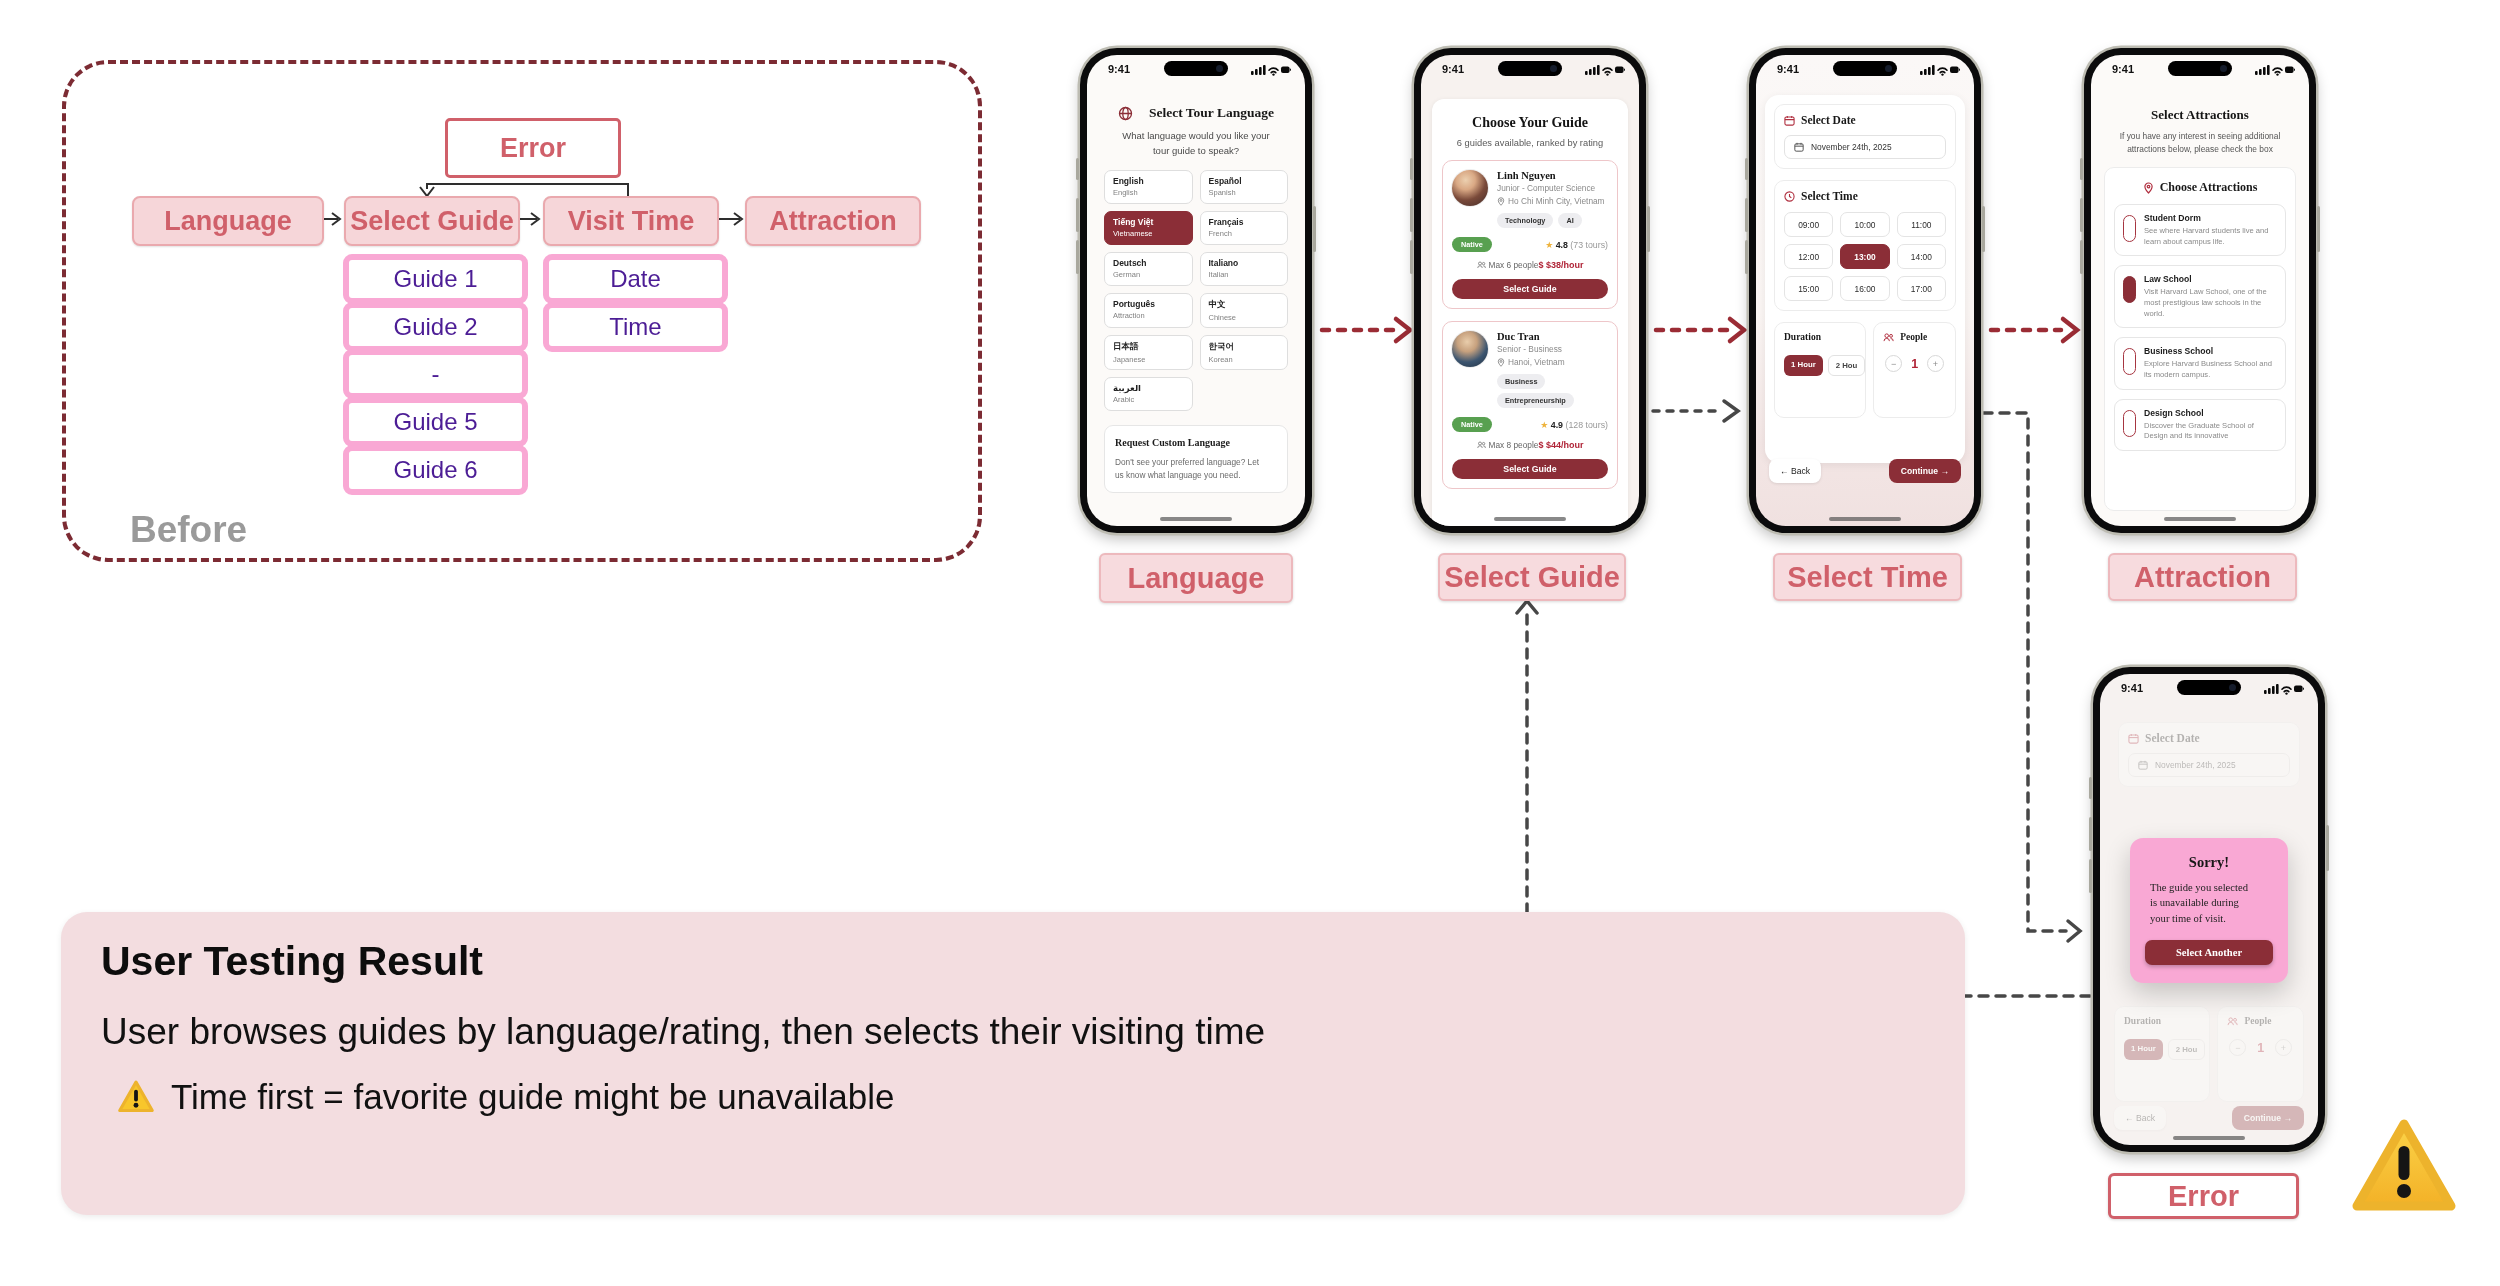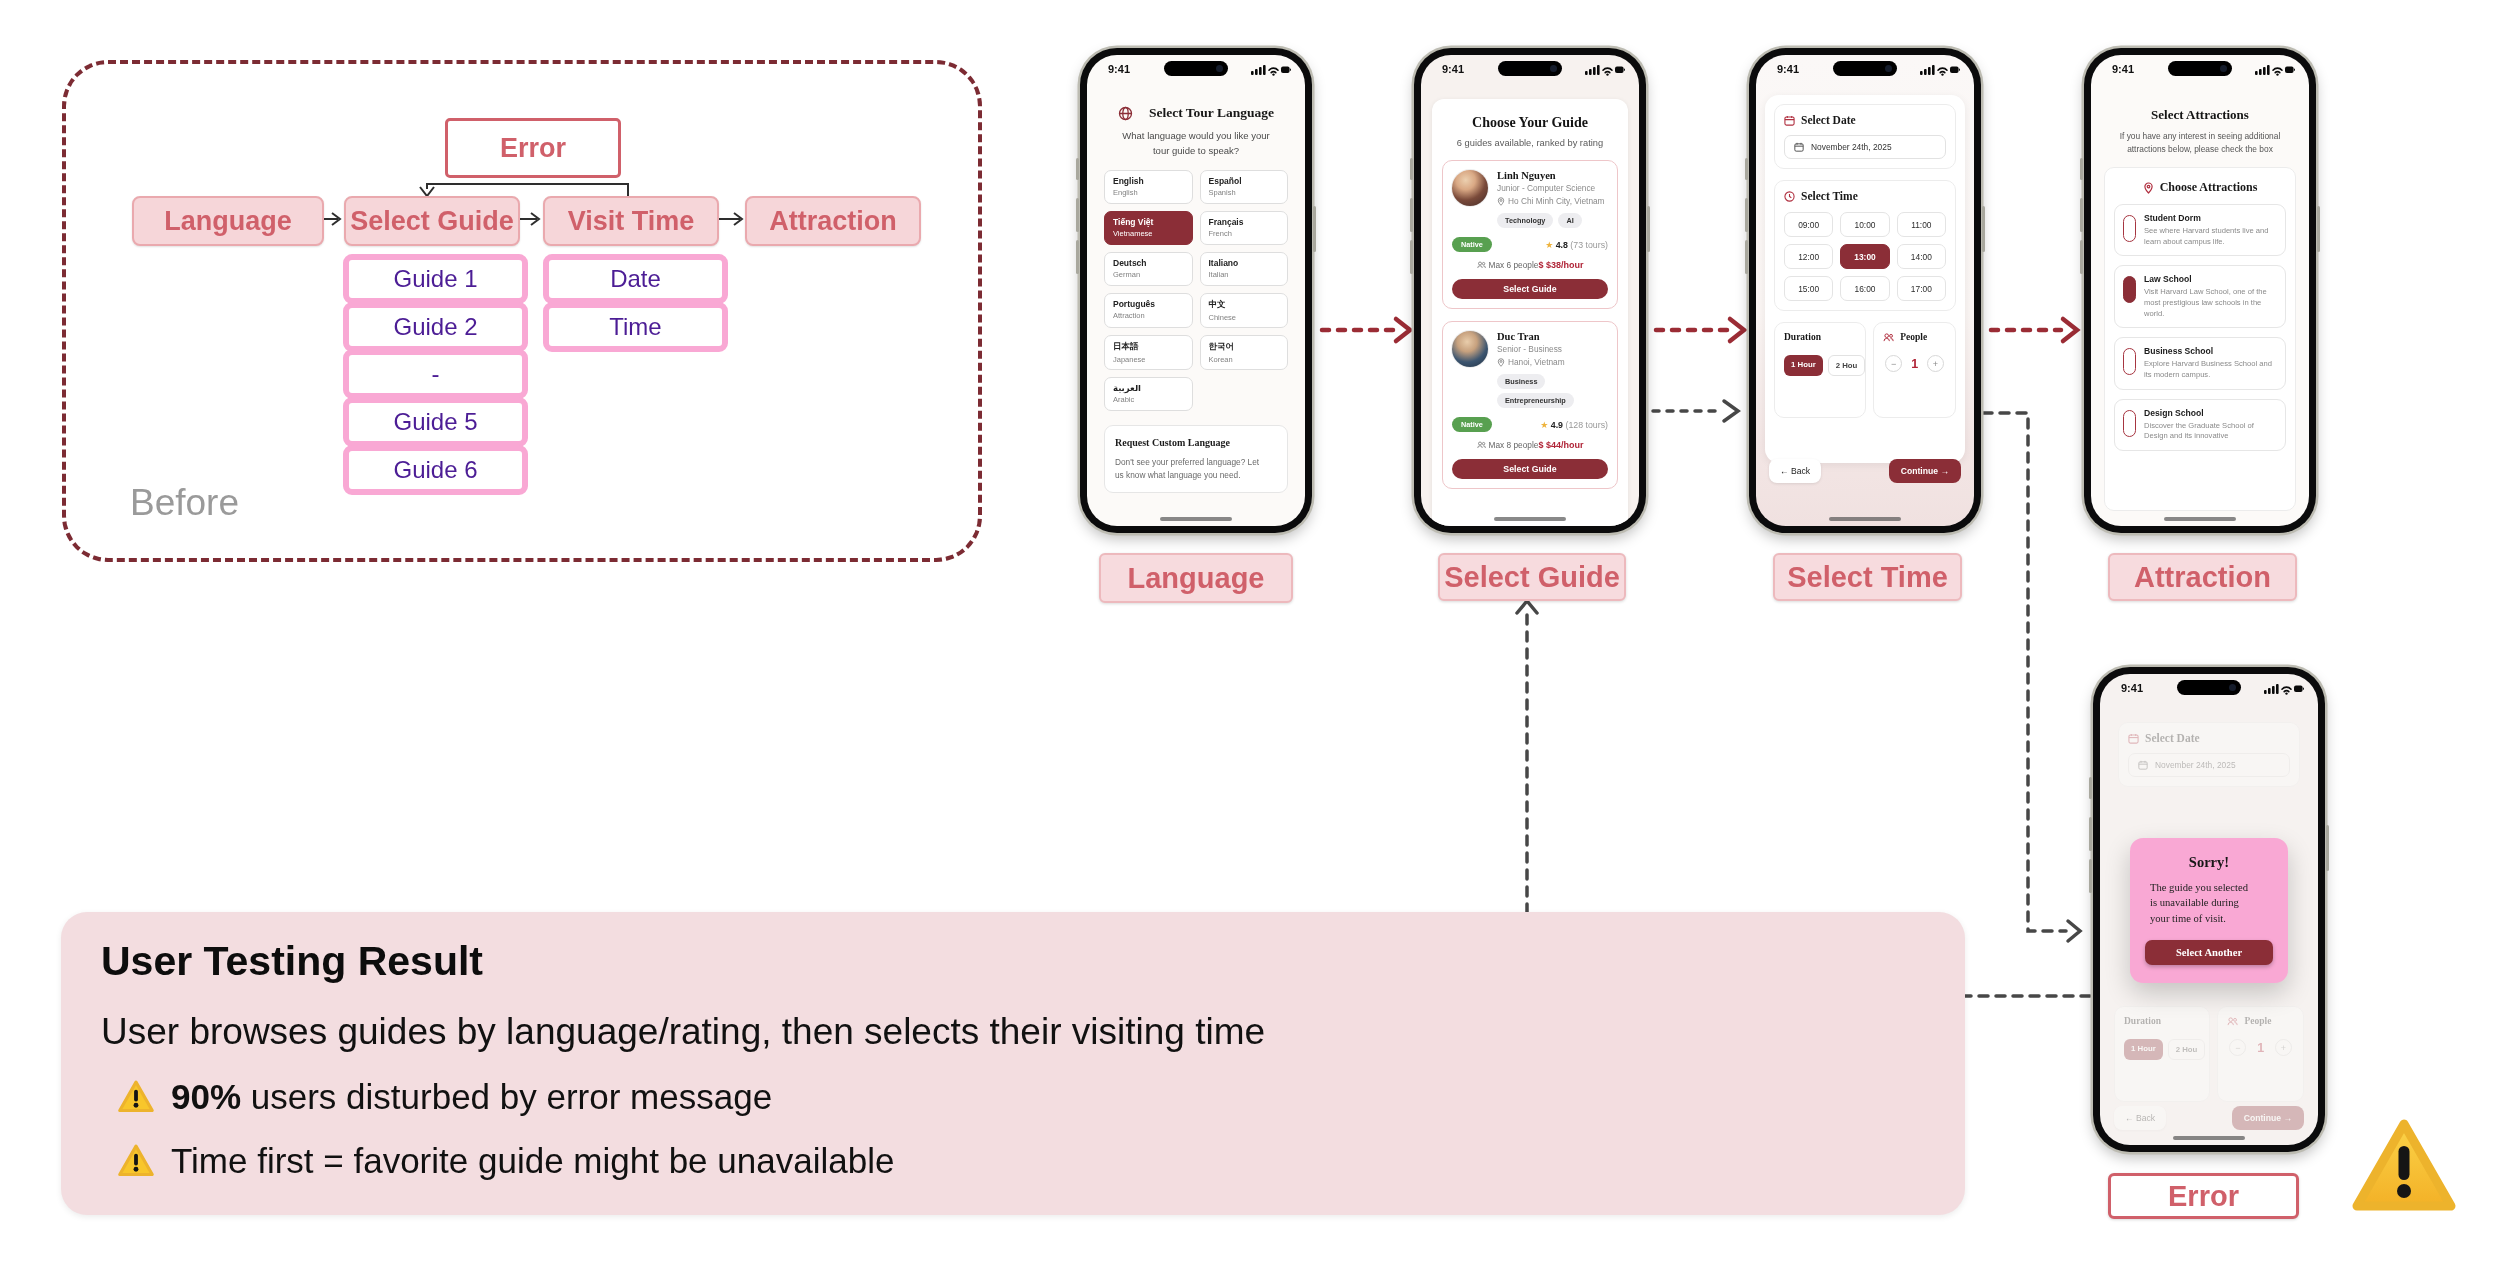--- a/index.html
+++ b/index.html
@@ -9,21 +9,21 @@
   svg.connectors{position:absolute;left:0;top:0;z-index:1;pointer-events:none;}
 
   
   .before-frame{left:62px;top:60px;width:912px;height:494px;border:4px dashed #7c2b33;border-radius:46px;z-index:0;}
   .flowbox{display:flex;align-items:center;justify-content:center;background:#f6d6d9;border:2px solid #eaa9ae;
            border-radius:8px;color:#d0606a;font-weight:bold;font-size:27px;z-index:2;box-shadow:0 1px 2px rgba(0,0,0,.12);}
   .errorbox{display:flex;align-items:center;justify-content:center;background:#fff;border:3px solid #d0606a;
             border-radius:5px;color:#d0606a;font-weight:bold;font-size:27px;z-index:2;}
   .subbox{display:flex;align-items:center;justify-content:center;background:#fff;border:6px solid #f9a8d4;
           border-radius:9px;color:#4c1d95;font-size:24px;z-index:2;}
-  .before-label{color:#9a9a9a;font-weight:normal;font-size:37px;z-index:2;}
+  .before-label{color:#9a9a9a;font-weight:bold;font-size:37px;z-index:2;margin-top:27px;}
 
   
   .p-label{display:flex;align-items:center;justify-content:center;background:#f7dbde;border:2px solid #edb9bd;
            border-radius:6px;color:#d0606a;font-weight:bold;font-size:29px;z-index:2;box-shadow:0 1px 3px rgba(0,0,0,.15);}
   .p-label.err{background:#fff;border:3px solid #d0606a;}
 
   
   .phone{position:absolute;width:232px;height:485px;background:#0b0b0c;border-radius:37px;z-index:2;
          box-shadow:0 0 0 2.5px #bdbcb2,0 6px 14px rgba(0,0,0,.25);}
   .side{position:absolute;background:#a9a89e;border-radius:2px;}
@@ -766,25 +766,17 @@
 
   <div class="abs testing">
     <div class="t-title">User Testing Result</div>
     <div class="t-desc">User browses guides by language/rating, then selects their visiting time</div>
     <div class="t-bullet">
       <svg width="38" height="36" viewBox="0 0 110 102">
         <path d="M55,8 L102,90 H8 Z" fill="#f8c62b" stroke="#edb32c" stroke-width="9" stroke-linejoin="round"></path>
         <rect x="49.5" y="30" width="11" height="34" rx="5.5" fill="#151515"></rect>
           <circle cx="55" cy="75" r="7" fill="#151515"></circle>
         </svg>
-      <span><b>90%</b><span> users disturbed by error message</span></span>
-    </div>
-    <div class="t-bullet">
-      <svg width="38" height="36" viewBox="0 0 110 102">
-        <path d="M55,8 L102,90 H8 Z" fill="#f8c62b" stroke="#edb32c" stroke-width="9" stroke-linejoin="round"></path>
-        <rect x="49.5" y="30" width="11" height="34" rx="5.5" fill="#151515"></rect>
-          <circle cx="55" cy="75" r="7" fill="#151515"></circle>
-        </svg>
       <span>Time first = favorite guide might be unavailable</span>
     </div>
   </div>
 
 </div>
 
 </body></html>

